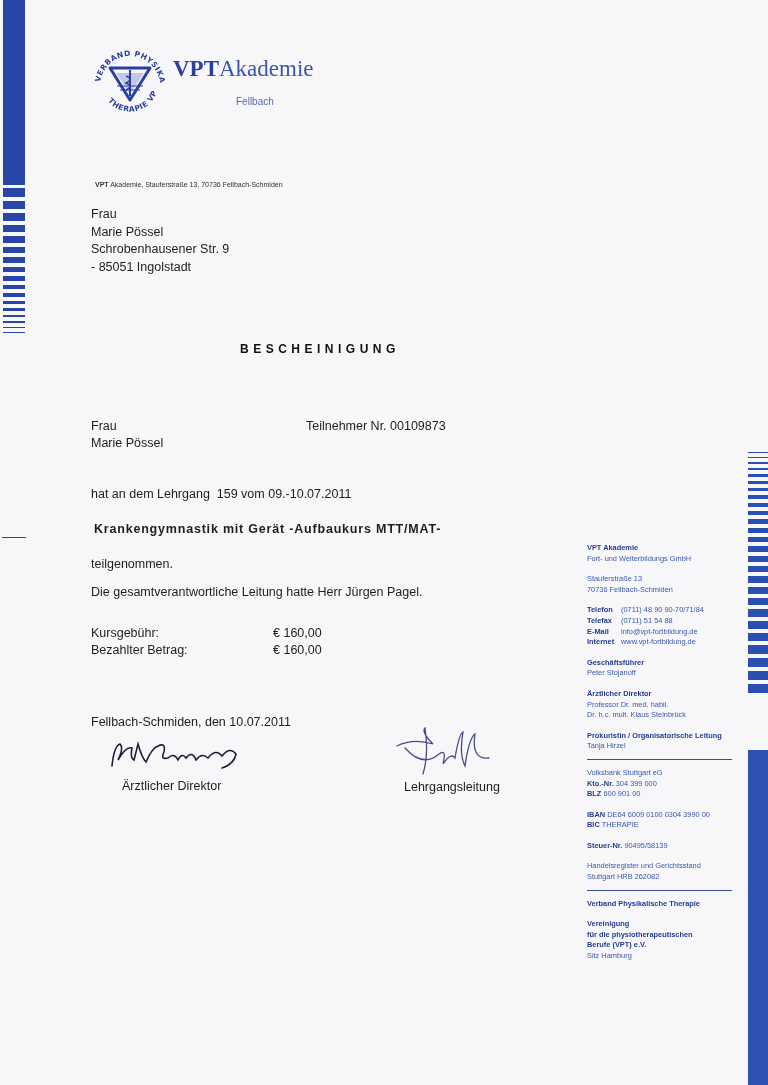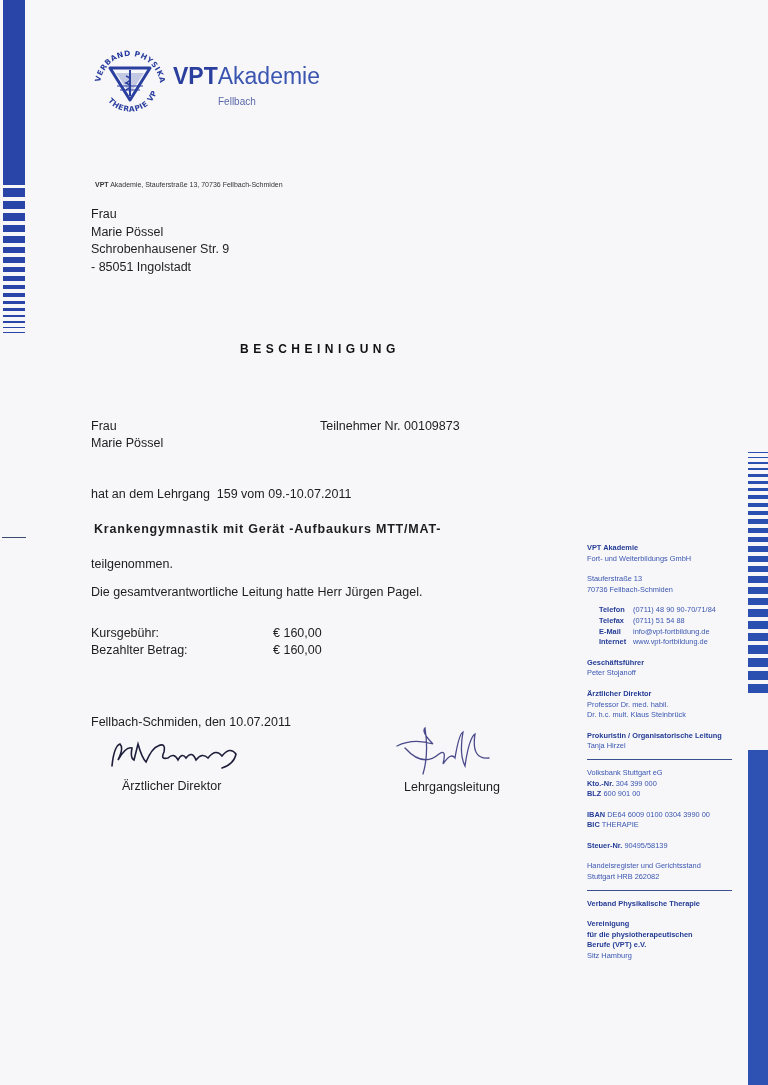--- a/index.html
+++ b/index.html
@@ -18,63 +18,63 @@
 
   
   .right-stripes { left: 748px; top: 452px; width: 20px; }
   .right-stripes div { background: #2a4fb0; width: 20px; margin-bottom: 4px; }
   .right-solid { left: 748px; top: 750px; width: 20px; height: 335px; background: #2d52b4; }
   .fold-mark { left: 2px; top: 537px; width: 24px; height: 1px; background: #3a4a70; }
 
   
   .logo-emblem { left: 92px; top: 46px; width: 76px; height: 72px; }
   .logo-vpt {
-    left: 173px; top: 63px; font-family: Liberation Sans, sans-serif;
+    left: 173px; top: 56px; font-family: Liberation Serif, serif;
     font-size: 23px; color: #2a3f9e;
   }
   .logo-vpt b { font-weight: 700; }
   .logo-vpt span.light { font-weight: 400; color: #3a55b0; }
-  .logo-sub { left: 200px; top: 96px; font-size: 10px; color: #5a6aa8; font-family: "Liberation Sans", sans-serif; padding-left: 18px; }
+  .logo-sub { left: 218px; top: 96px; font-size: 10px; color: #5a6aa8; font-family: "Liberation Sans", sans-serif; padding-left: 18px; }
 
   
   .sender { left: 95px; top: 181px; font-size: 7px; color: #333; font-family: "Liberation Sans", sans-serif; }
   .sender b { font-weight: 700; }
 
   
   .recipient { left: 91px; top: 206px; font-size: 12.5px; line-height: 17.5px; font-family: "Liberation Sans", sans-serif; color: #1e1e1e; }
 
   .title {
     left: 240px; top: 342px; font-size: 12px; font-weight: 700; letter-spacing: 4.5px;
     font-family: "Liberation Sans", sans-serif; color: #111;
   }
 
   .body-text { font-family: "Liberation Sans", sans-serif; font-size: 12.5px; color: #1e1e1e; }
   .participant { left: 91px; top: 418px; line-height: 17px; }
-  .teilnehmer { left: 320px; top: 419px; }
+  .teilnehmer { left: 306px; top: 419px; }
   .course-line { left: 91px; top: 487px; }
   .course-title { left: 94px; top: 522px; font-weight: 700; letter-spacing: 0.8px; font-size: 12.5px; }
   .teilgenommen { left: 91px; top: 557px; }
   .leitung { left: 91px; top: 585px; }
 
   .details { left: 91px; top: 625px; line-height: 17px; }
   .details .row { display: flex; }
   .details .lbl { width: 182px; }
 
   .place-date { left: 91px; top: 715px; }
   .sig1 { left: 108px; top: 738px; width: 135px; height: 38px; }
   .sig1-label { left: 122px; top: 779px; }
   .sig2 { left: 393px; top: 724px; width: 110px; height: 55px; }
   .sig2-label { left: 404px; top: 780px; }
 
   
   .info { left: 587px; top: 543px; width: 150px; font-family: "Liberation Sans", sans-serif; font-size: 7.4px; line-height: 10.6px; color: #3a56b0; }
   .info b { color: #243c95; font-weight: 700; margin-top: 36px; }
   .info .gap { height: 10px; }
   .info .rule { border-top: 1px solid #3a4f90; width: 145px; margin: 7px 0 8px 0; }
-  .info .kv { display: flex; margin-left: 12px; }
+  .info .kv { display: flex; }
   .info .kv .k { width: 34px; font-weight: 700; color: #243c95; }
 </style>
 </head>
 <body>
 
 <div class="abs left-solid"></div>
 <div class="abs left-stripes">
   <div style="height:9px"></div>
     <div style="height:8px"></div>
     <div style="height:8px"></div>

